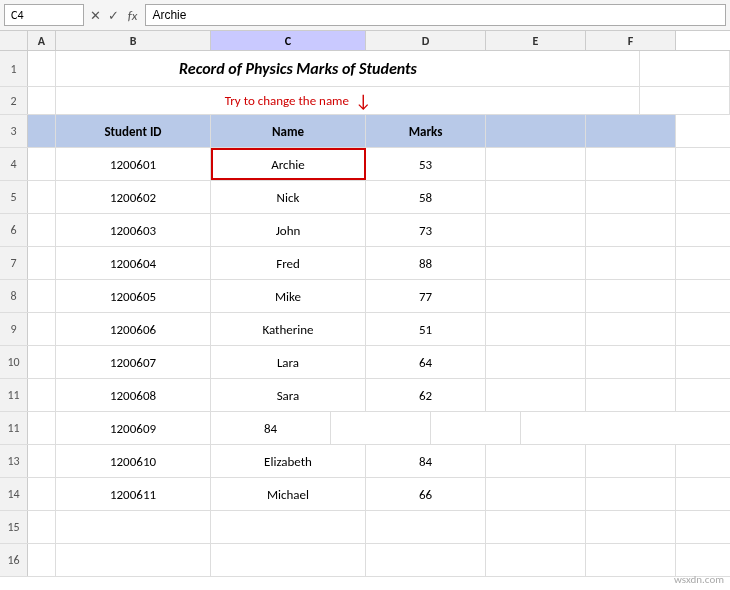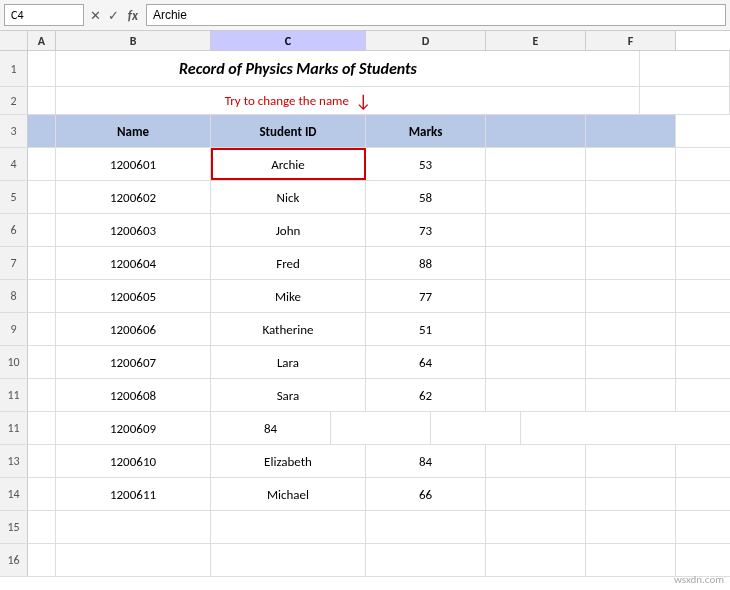--- a/index.html
+++ b/index.html
@@ -159,21 +159,21 @@
     }
   </style>
 </head>
 <body>
 
 <div class="formula-bar">
   <div class="cell-ref-box">C4</div>
   <div class="formula-dividers">
     <span style="cursor:pointer; padding:0 2px;">✕</span>
     <span style="cursor:pointer; padding:0 2px;">✓</span>
-    <span style="cursor:pointer; padding:0 4px; font-style:italic; font-weight:bold;">fx</span>
+    <span style="cursor:pointer; padding:0 4px; font-style:italic; font-weight:normal;">fx</span>
   </div>
   <input class="formula-input" value="Archie" style="">
 </div>
 
 <div class="spreadsheet">
 
   <div class="col-headers">
     <div class="row-num-header col-a"></div>
     <div class="col-header col-a">A</div>
     <div class="col-header col-b">B</div>
@@ -198,22 +198,22 @@
       <span>Try to change the name</span>
       <span style="color:#d00000; font-size:18px; margin-left:6px; line-height:1;">↓</span>
     </div>
     <div class="cell col-e" style="border-right:1px solid #ddd;"></div>
     <div class="cell col-f"></div>
   </div>
 
   <div class="grid-row table-header">
     <div class="row-num">3</div>
     <div class="cell col-a" style="background:#b8c9e8;"></div>
+    <div class="cell col-b" style="background:#b8c9e8; font-weight:bold;">Student ID</div>
     <div class="cell col-c" style="background:#b8c9e8; font-weight:bold;">Name</div>
-    <div class="cell col-b" style="background:#b8c9e8; font-weight:bold;">Student ID</div>
     <div class="cell col-d" style="background:#b8c9e8; font-weight:bold;">Marks</div>
     <div class="cell col-e" style="border-right:1px solid #ddd;"></div>
     <div class="cell col-f"></div>
   </div>
 
   <div class="grid-row">
     <div class="row-num">4</div>
     <div class="cell col-a"></div>
     <div class="cell col-b">1200601</div>
     <div class="cell col-c active-cell">Archie</div>

